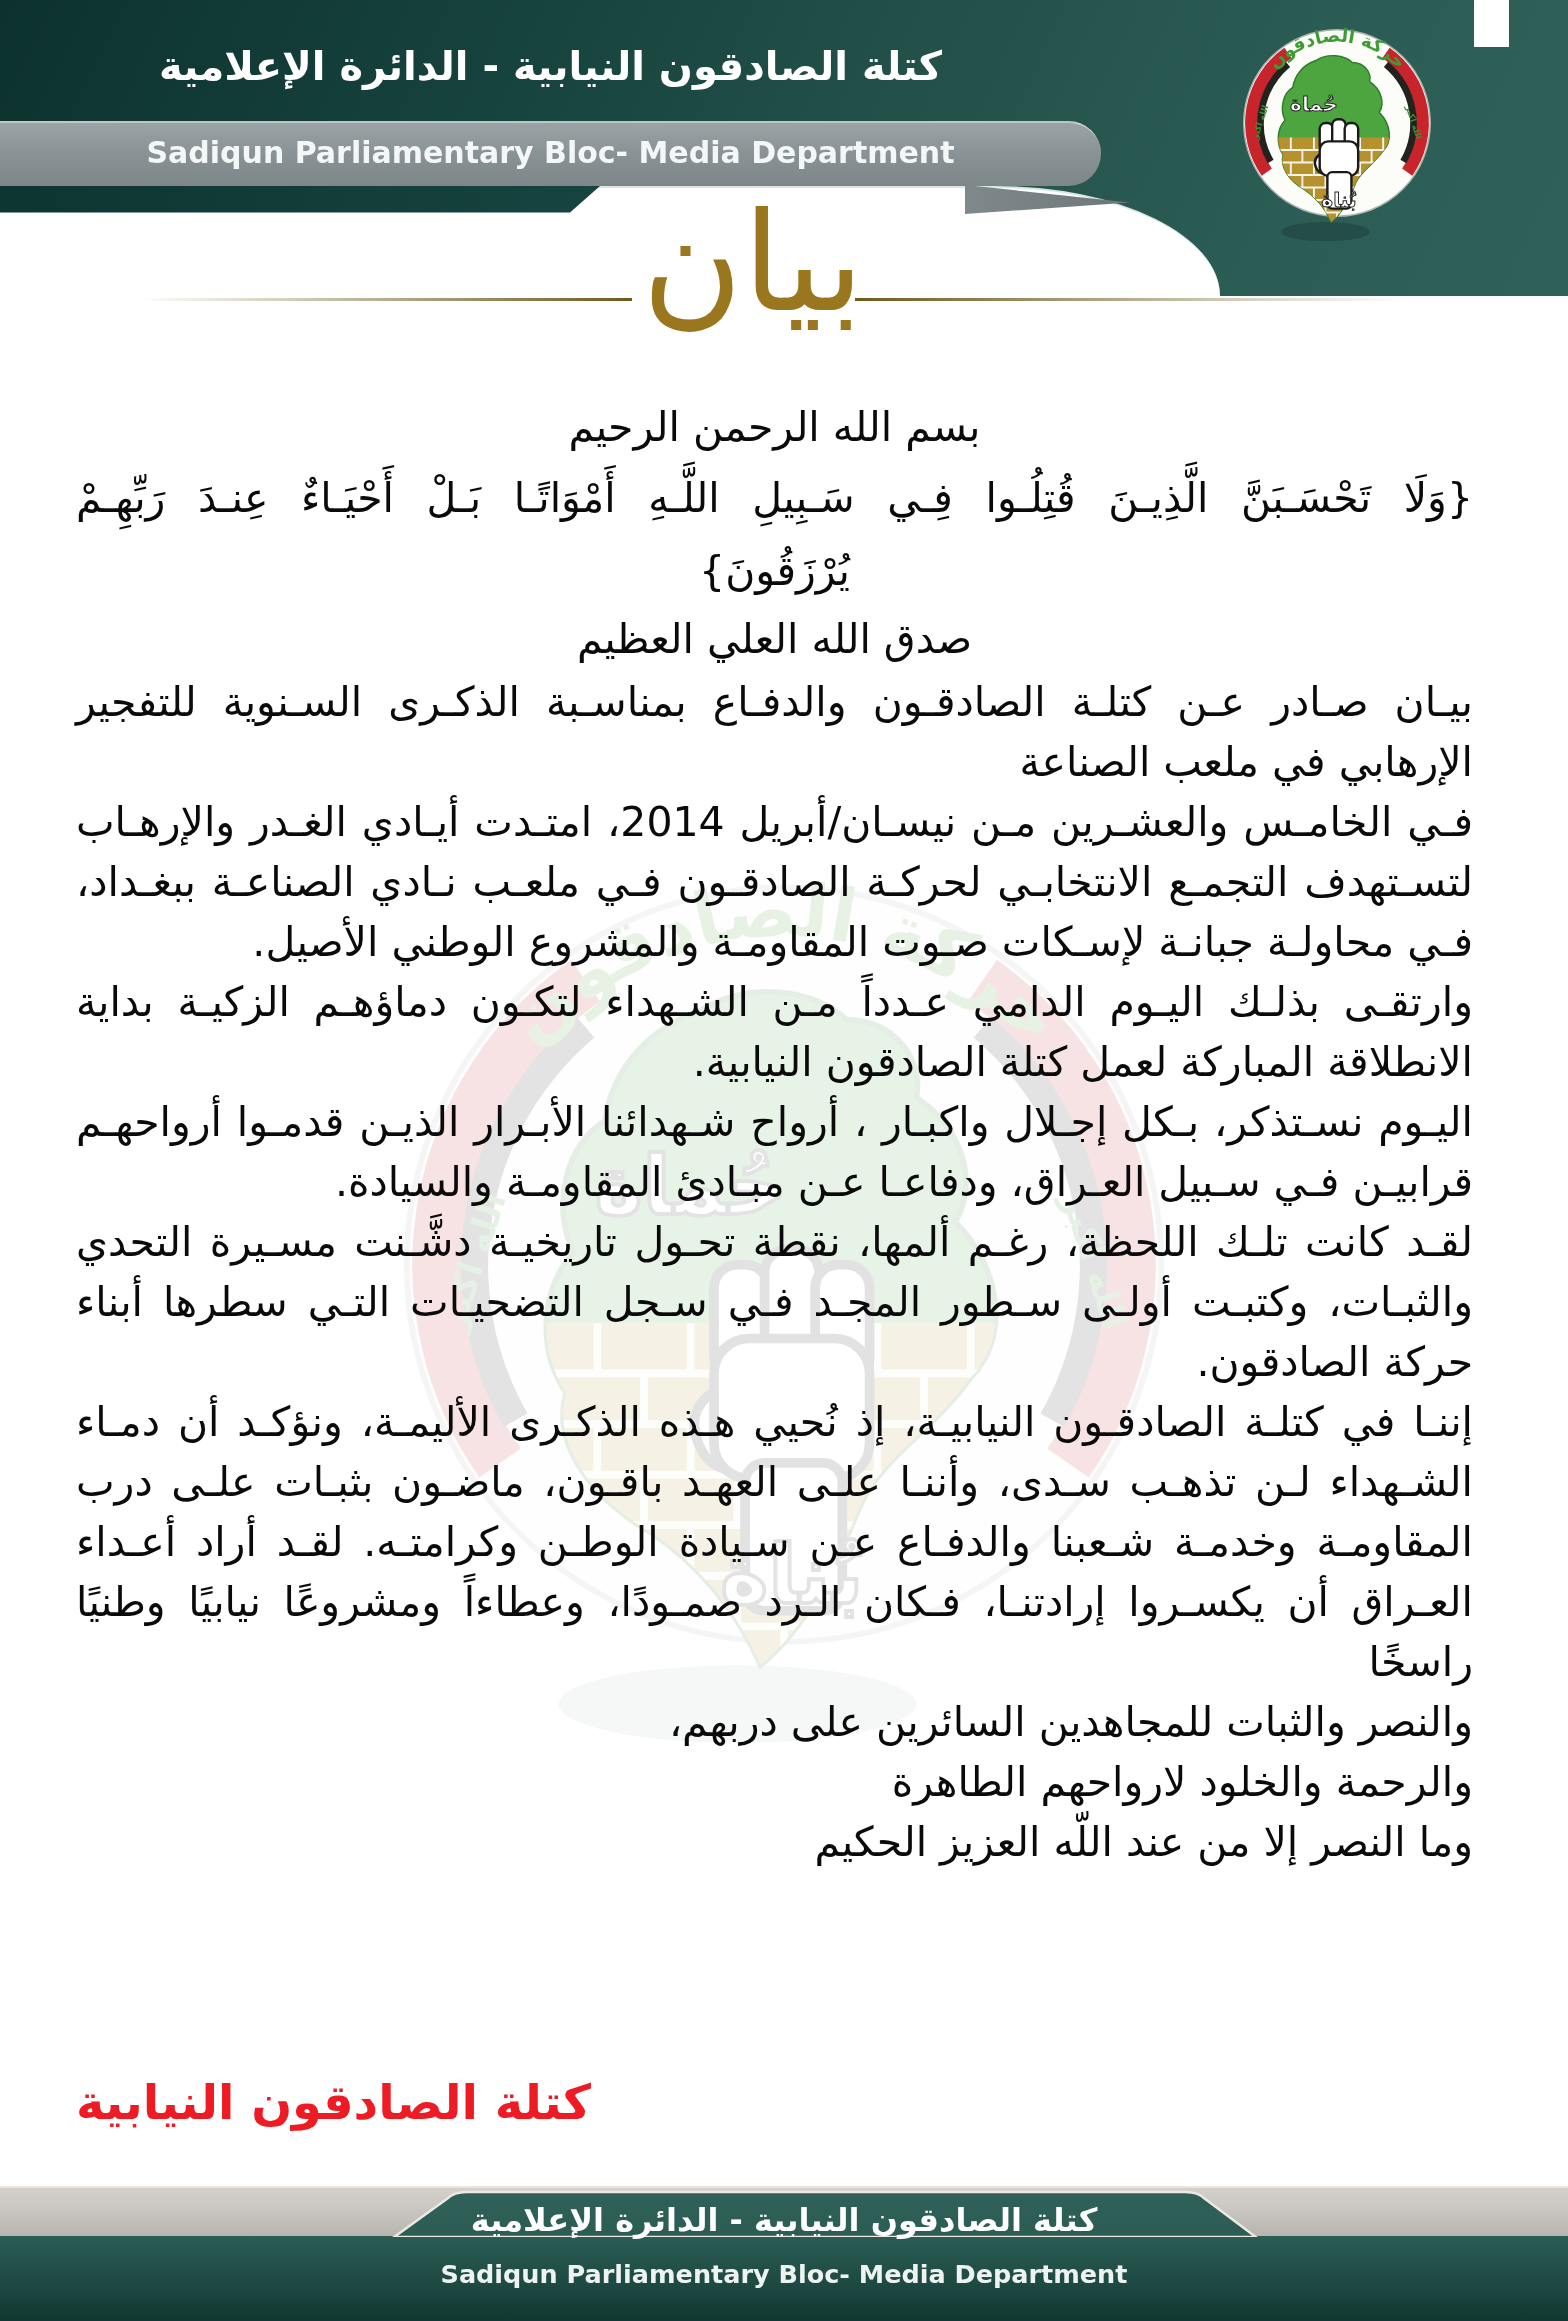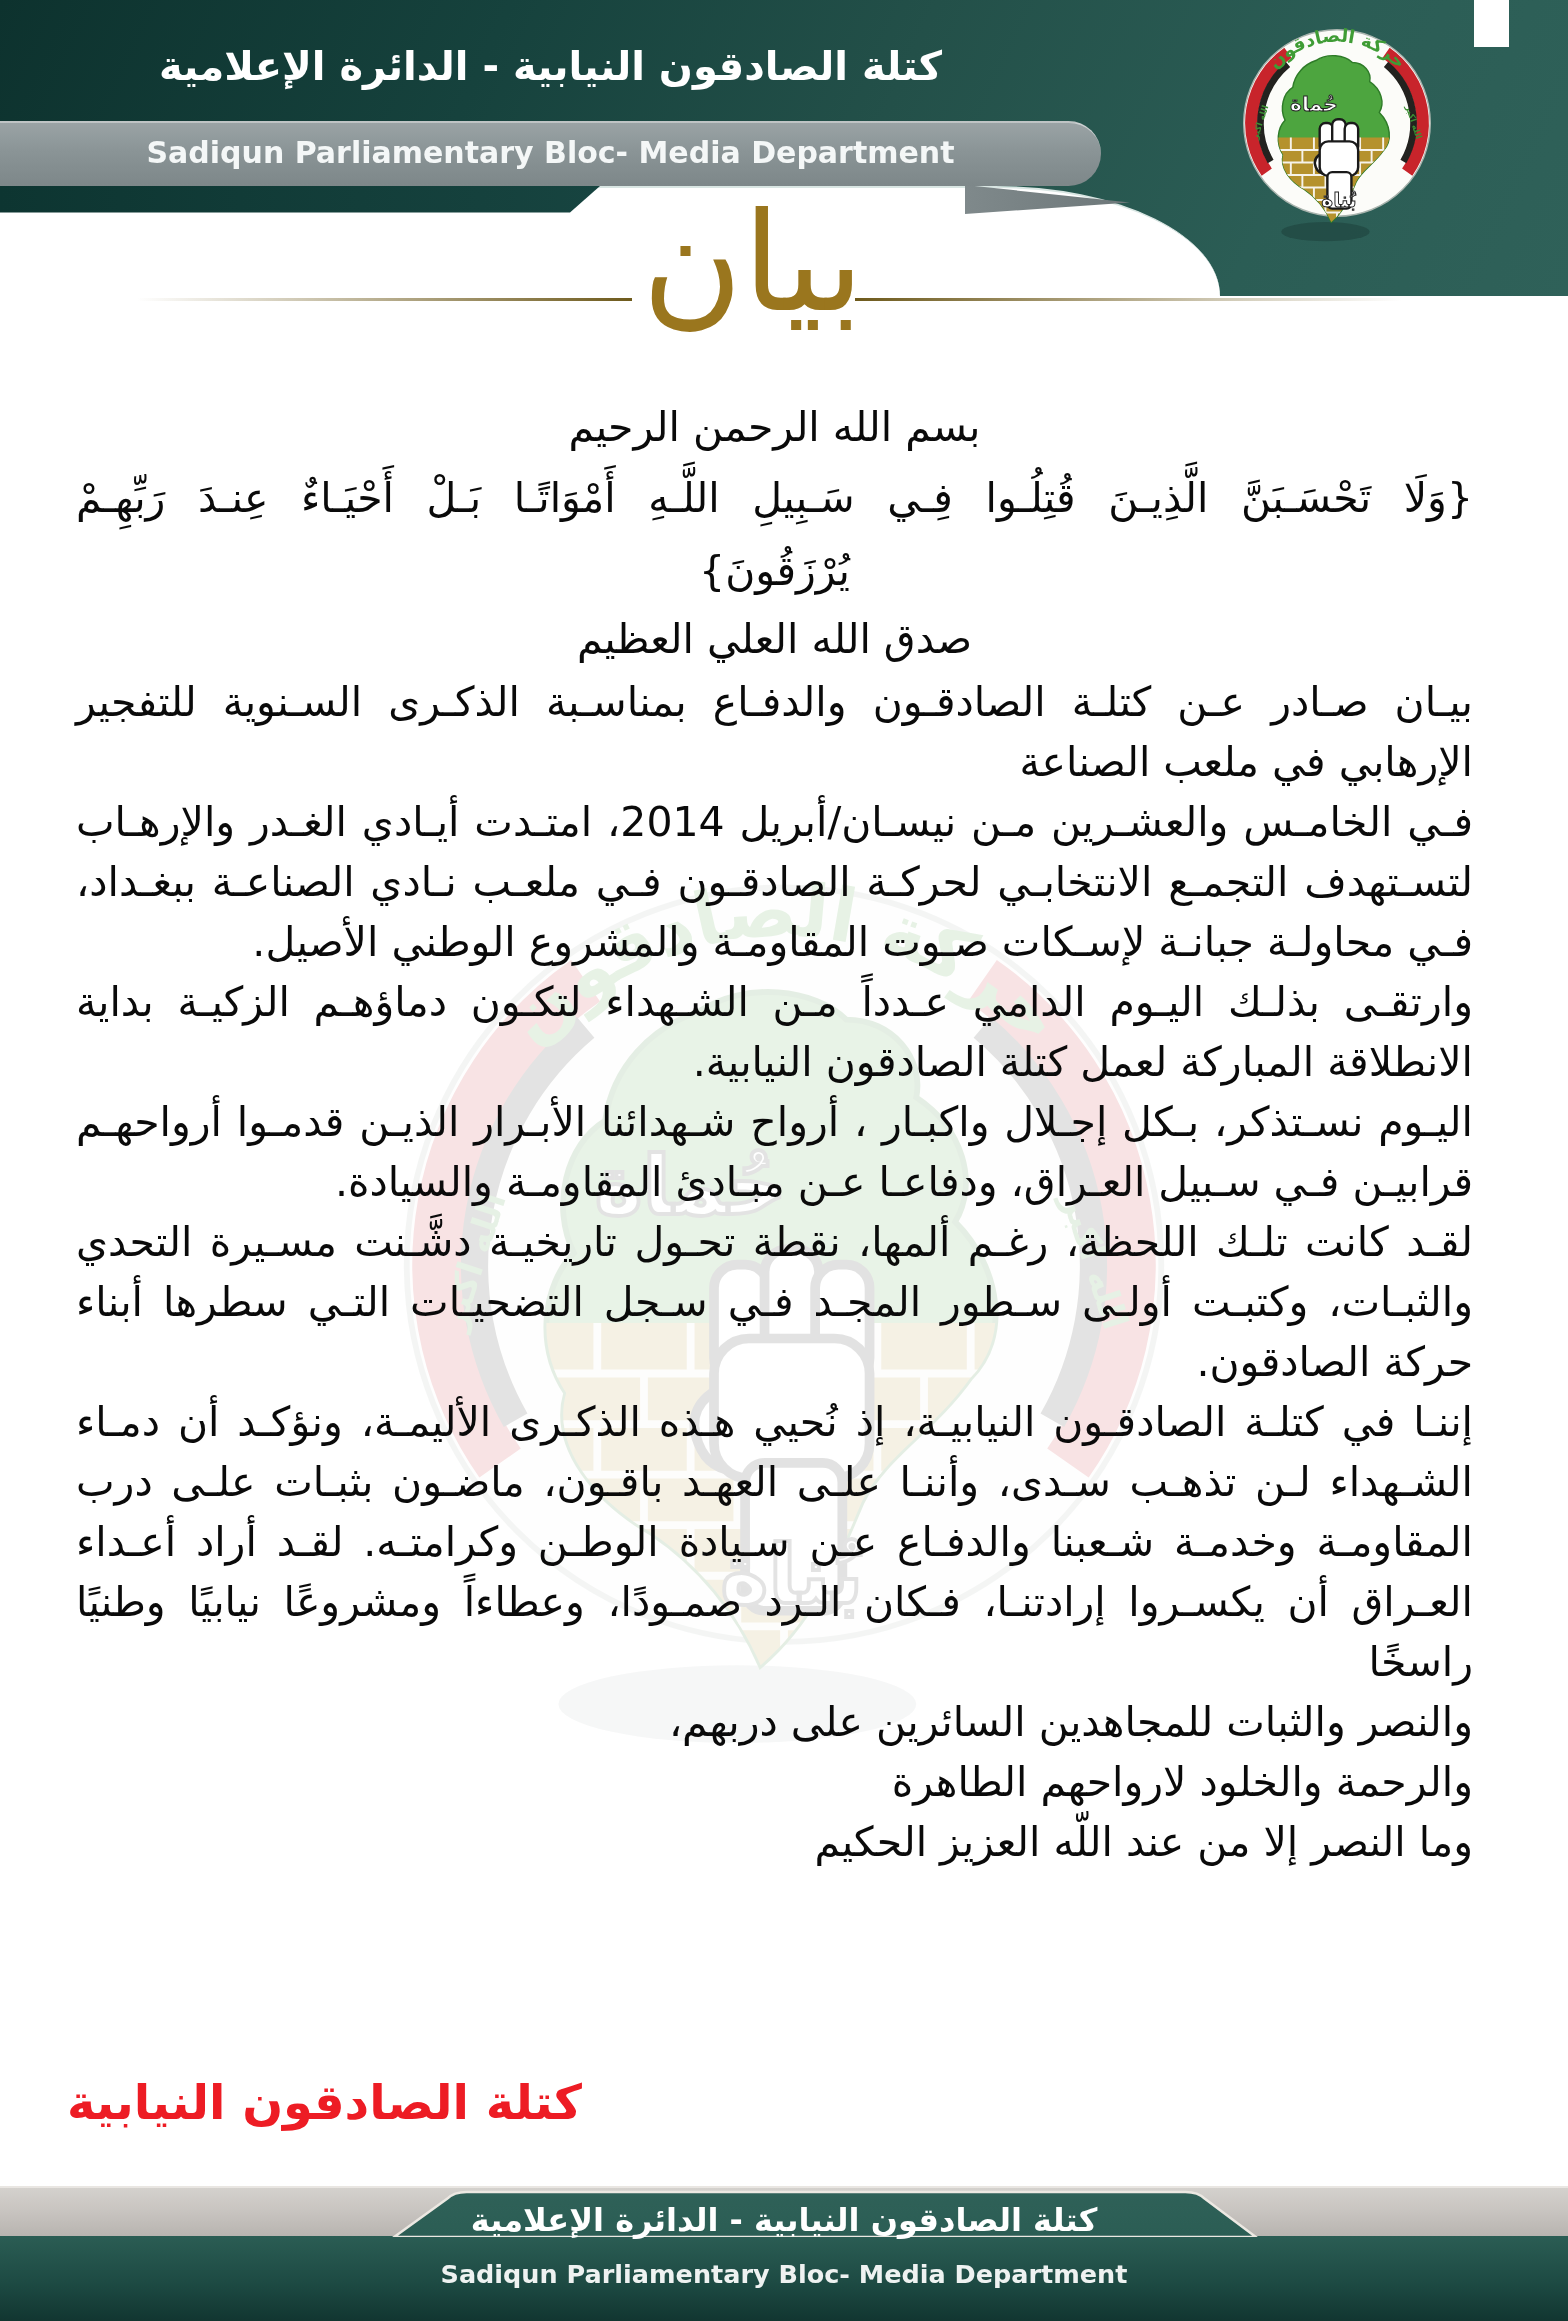--- a/index.html
+++ b/index.html
@@ -39,21 +39,21 @@
   
   .body-text{position:absolute;left:76px;top:359px;width:1397px;z-index:1;
              direction:rtl;color:#0a0a0a;font-size:41px;font-weight:normal;
              line-height:60px;text-align:justify;margin-top:36px;}
   .body-text p{margin:0;}
   .ccenter{text-align:center;line-height:65px;}
   .vline1{text-align:justify;text-align-last:justify;line-height:76px;}
   .vline2{text-align:center;line-height:71px;}
 
   
-  .signature{position:absolute;left:67px;top:2074px;z-index:2;direction:rtl;
+  .signature{position:absolute;left:76px;top:2074px;z-index:2;direction:rtl;
              font-size:48px;font-weight:bold;color:#ed1c24;}
 
   
   .footer-gray{position:absolute;left:0;top:2186px;width:1568px;height:50px;
              background:linear-gradient(180deg,#d4d1cd 0%,#c6c2be 55%,#b8b4b0 100%);
              border-top:2px solid #e9e6e2;box-sizing:border-box;}
   .footer-green{position:absolute;left:0;top:2236px;width:1568px;height:86px;
              background:linear-gradient(180deg,#2b5d54 0%,#1d4a43 55%,#113530 100%);}
   .footer-tab{position:absolute;left:390px;top:2190px;width:870px;height:47px;}
   .footer-ar{position:absolute;left:0;top:2201px;width:1568px;text-align:center;z-index:7;

